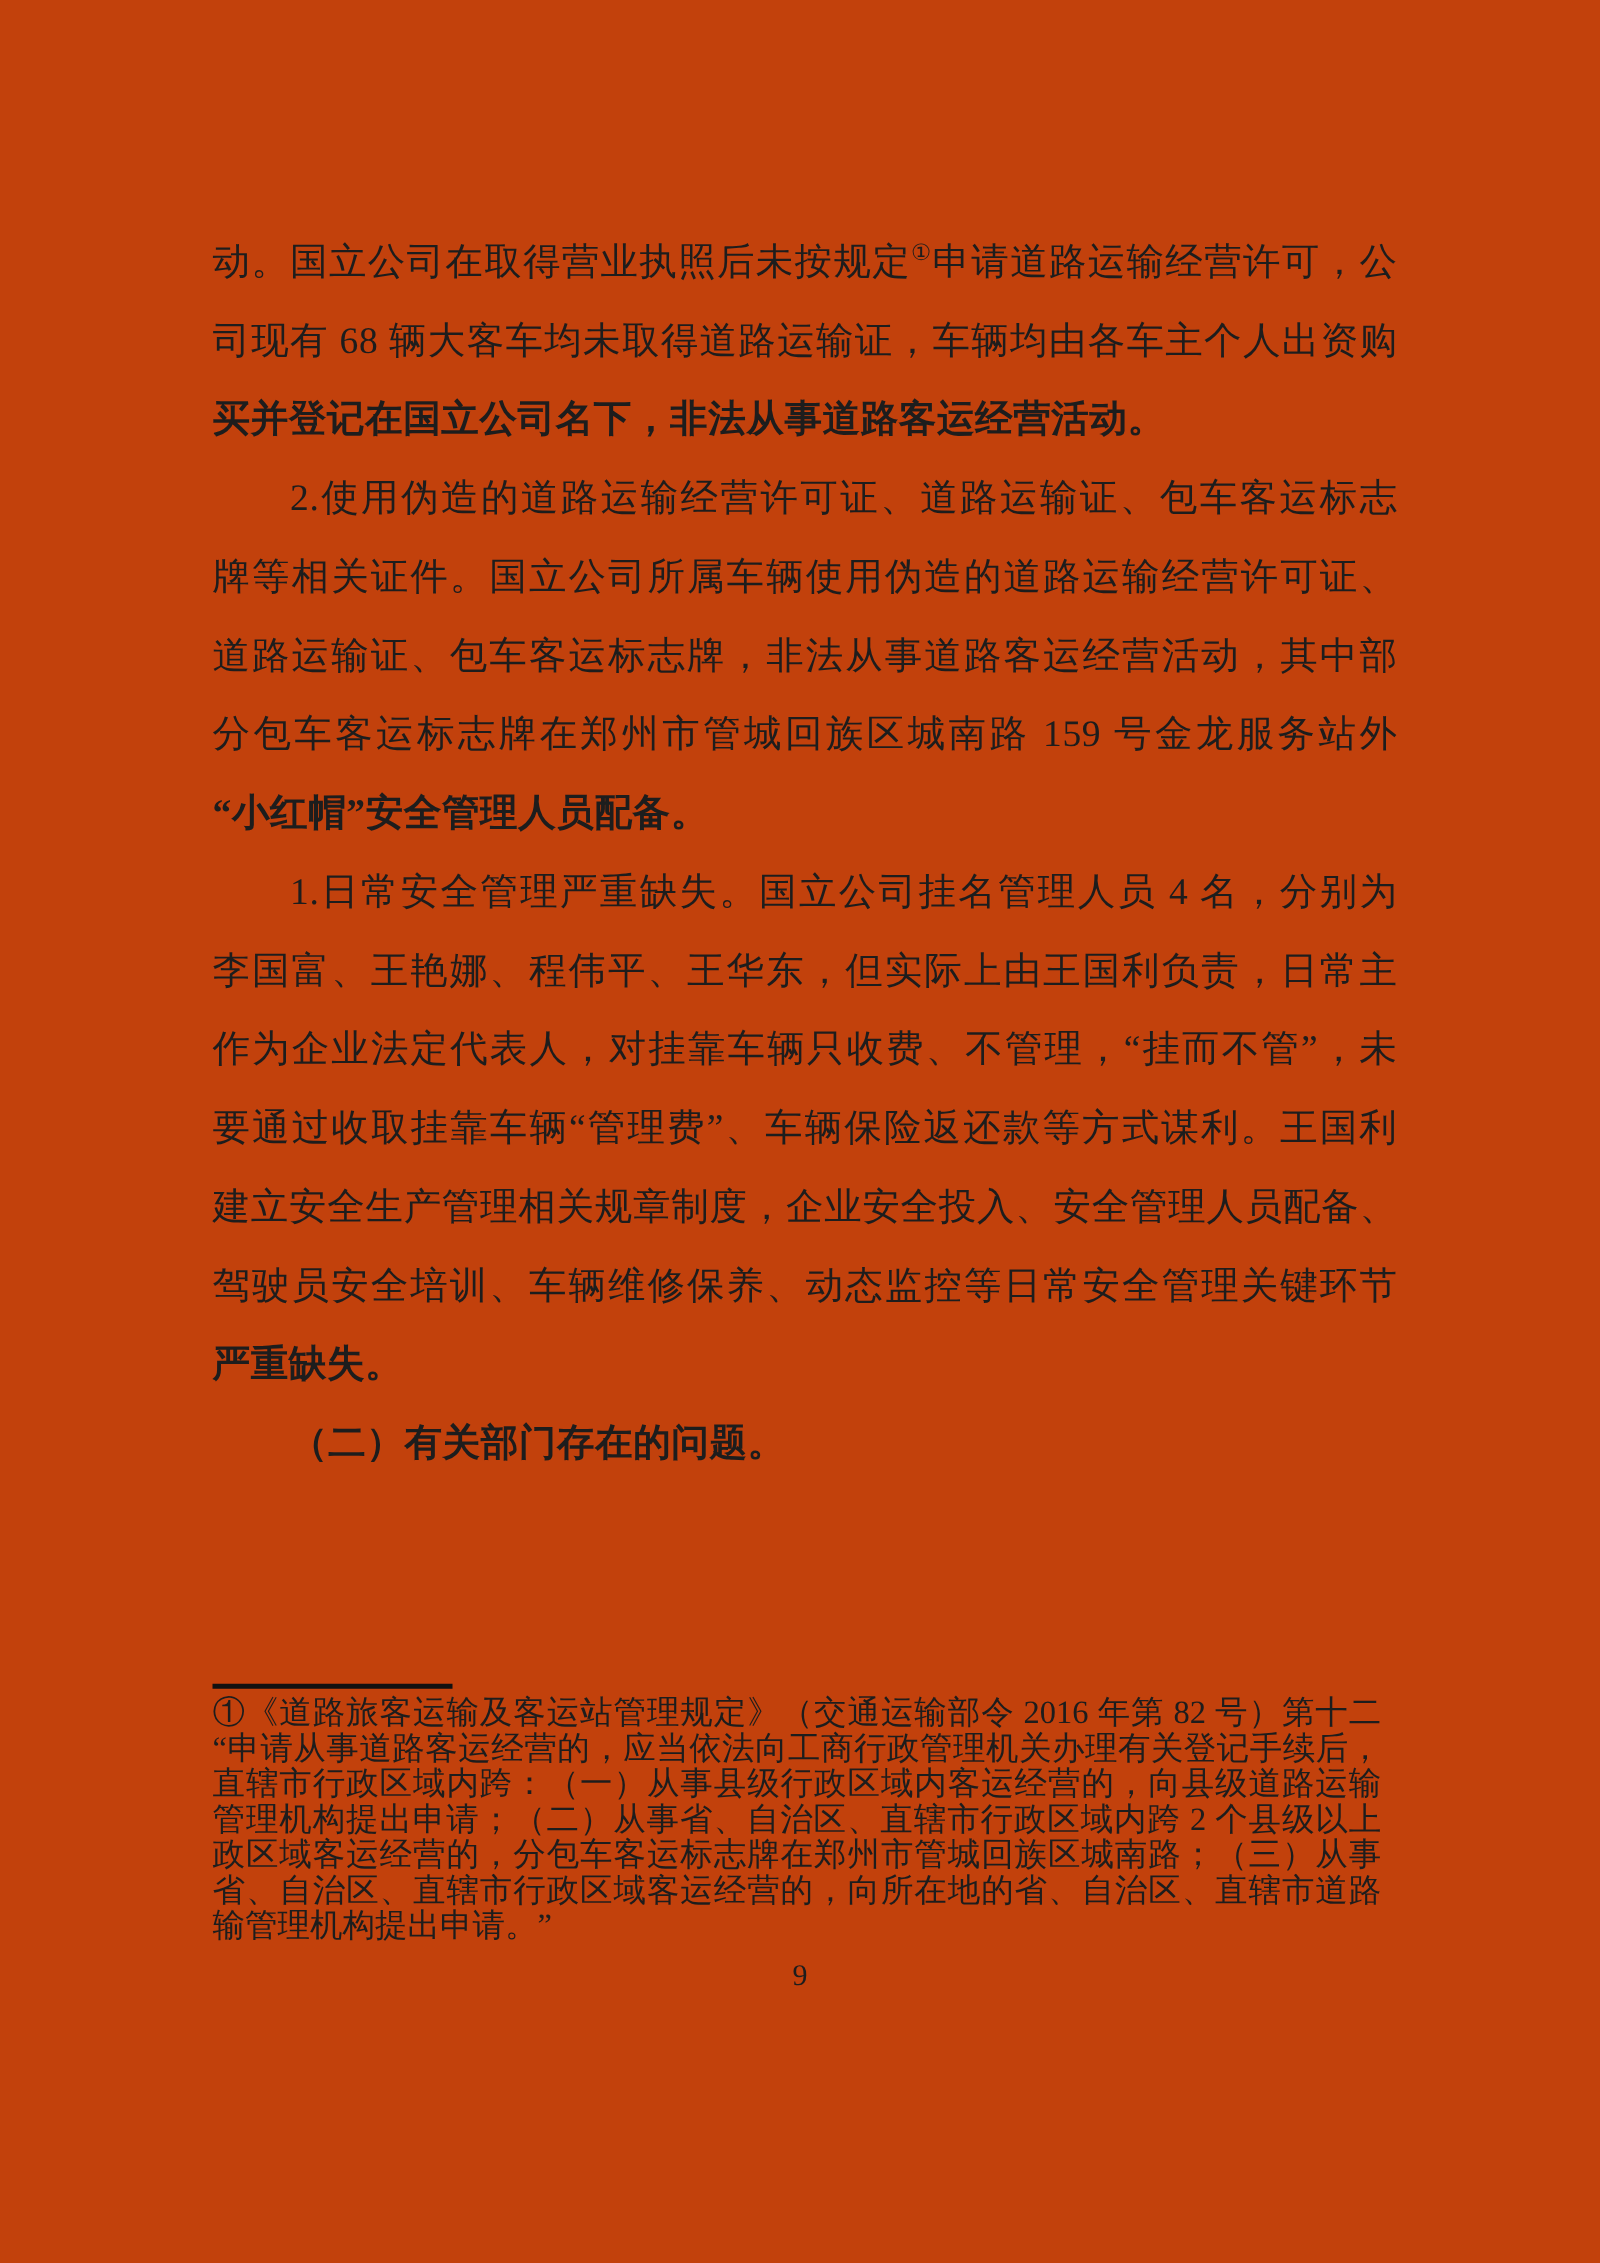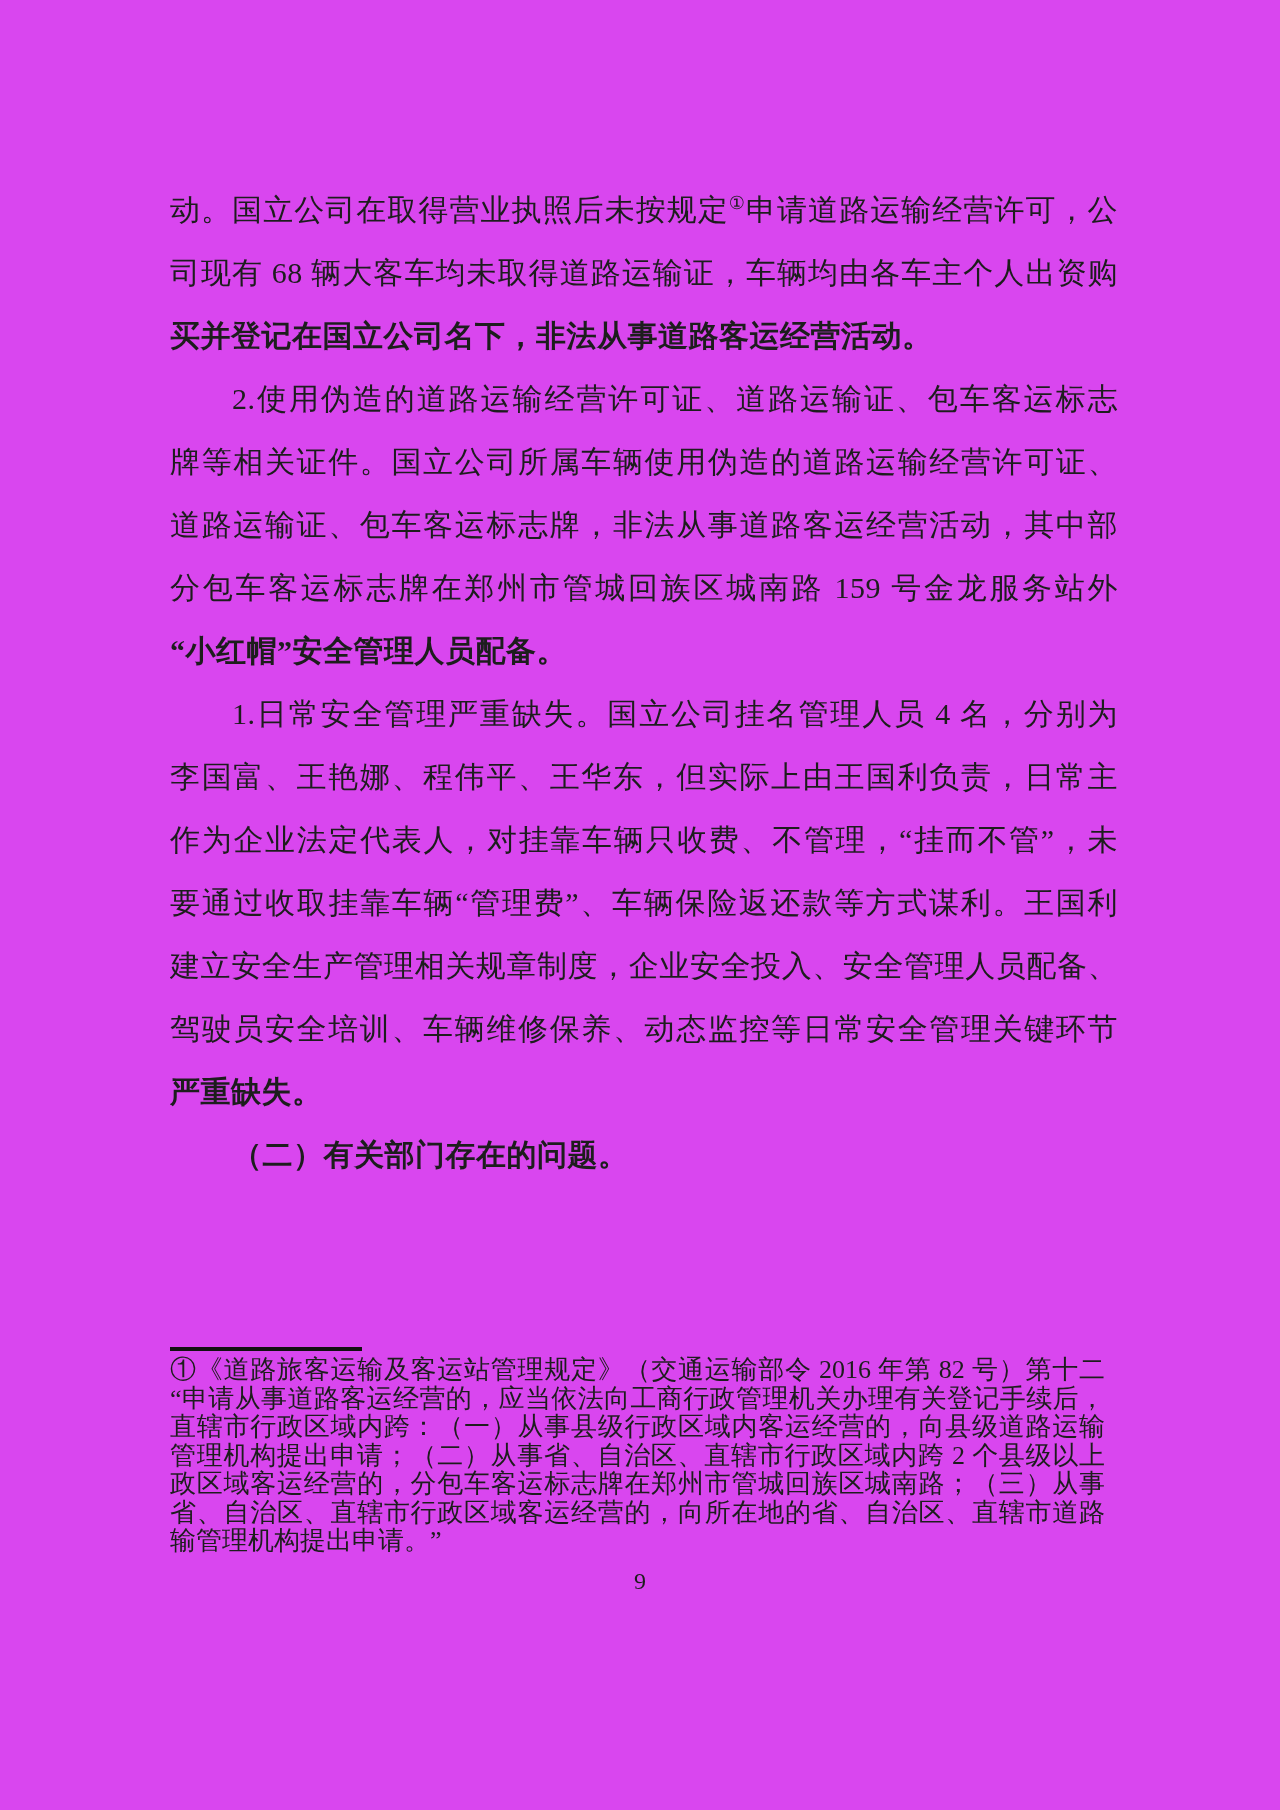--- a/index.html
+++ b/index.html
@@ -4,21 +4,21 @@
 <style>
   html, body {
     margin: 0;
     padding: 0;
     background: #e8e8e8;
   }
   .page {
     position: relative;
     width: 1280px;
     height: 1810px;
-    background: #d946ef;
+    background: #c2410c;
     font-family: "Liberation Serif", "DejaVu Serif", serif;
     color: #1d1d1d;
     overflow: hidden;
   }
   .main-text {
     position: absolute;
     top: 178px;
     left: 170px;
     width: 948px;
   }

